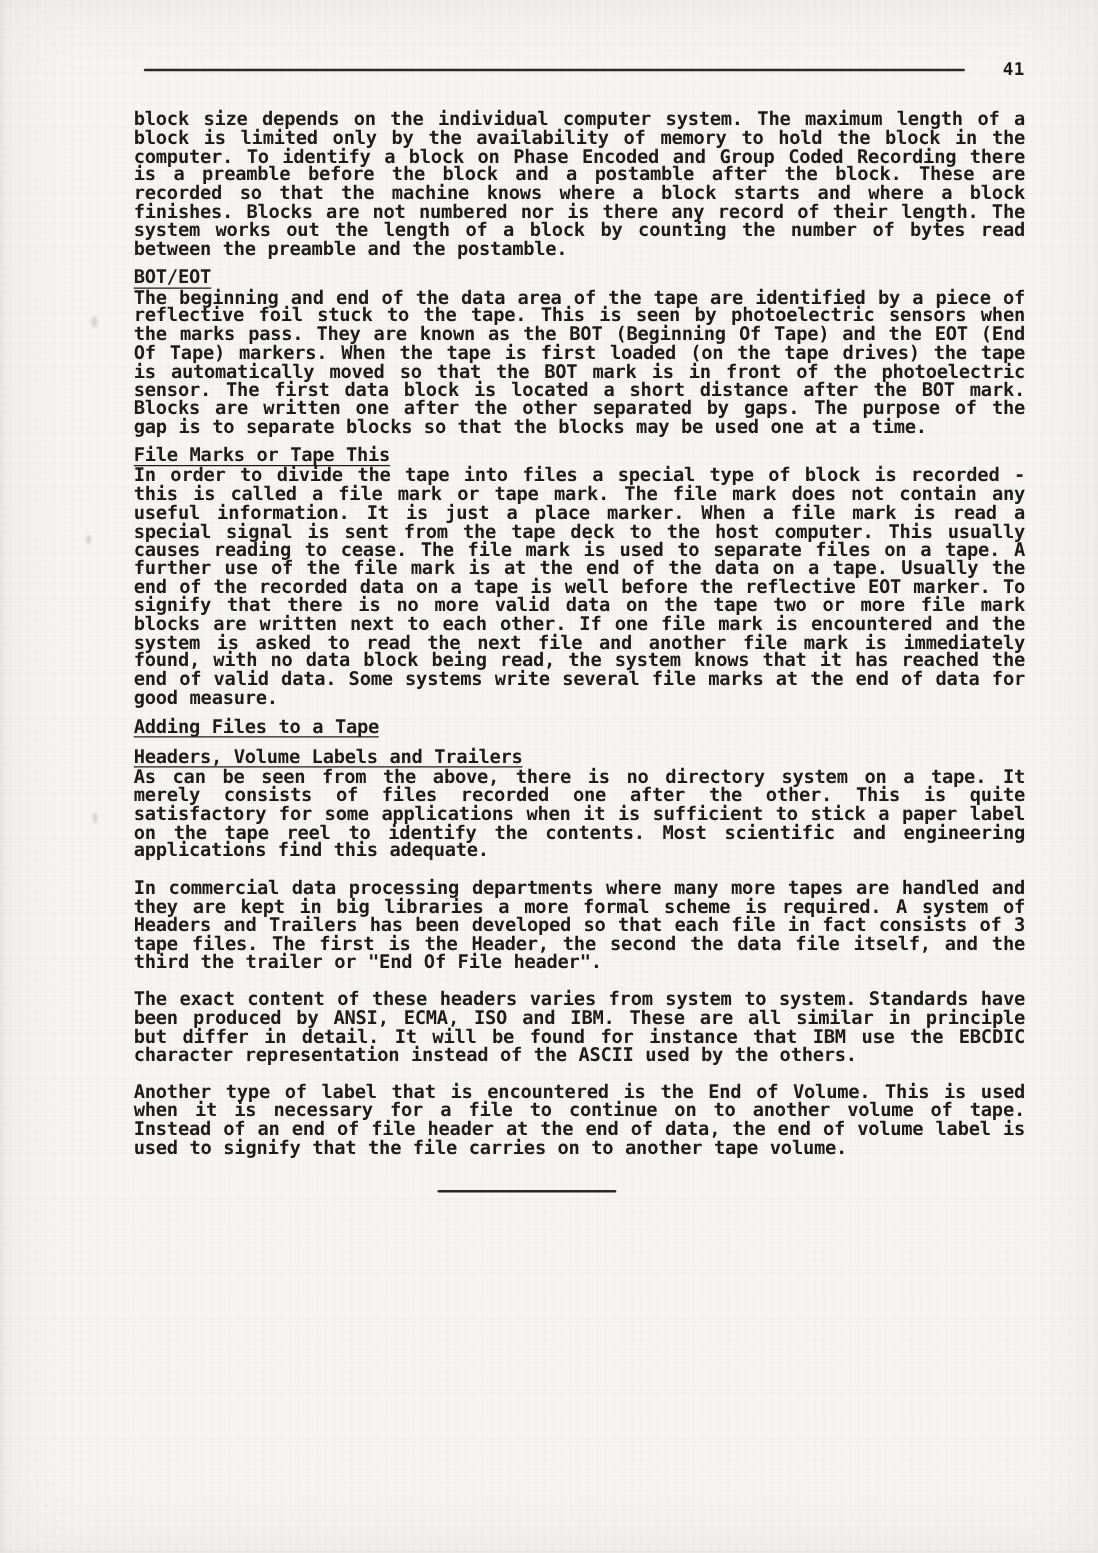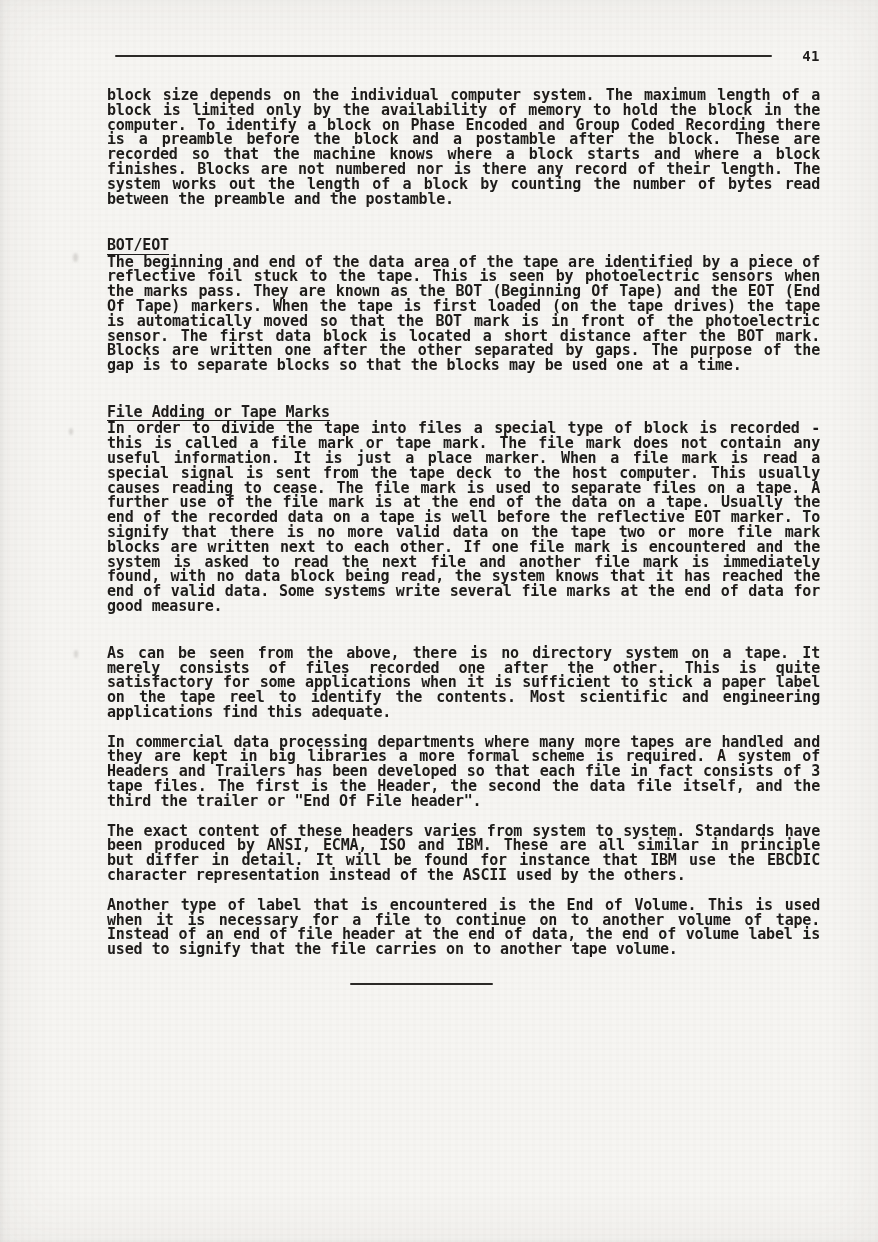--- a/index.html
+++ b/index.html
@@ -47,21 +47,21 @@
     letter-spacing: 0.5px;
   }
   .body-text {
     font-size: 15px;
     line-height: 14.8px;
     font-weight: bold;
     text-align: justify;
     letter-spacing: -0.2px;
     word-spacing: 0.5px;
   }
-  .section { margin-top: 32px; }
+  .section { margin-top: 8px; }
   .section:first-of-type { margin-top: 16px; }
   .section-heading {
     display: inline-block;
     border-bottom: 1.6px solid #1e1c1a;
     padding-bottom: 0.5px;
     margin-bottom: 0;
   }
   p {
     margin: 0;
   }
@@ -104,28 +104,30 @@
       <div class="section">
         <p>block size depends on the individual computer system.  The maximum length of a block is limited only by the availability of memory to hold the block in the computer.  To identify a block on Phase Encoded and Group Coded Recording there is a preamble before the block and a postamble after the block.  These are recorded so that the machine knows where a block starts and where a block finishes.  Blocks are not numbered nor is there any record of their length.  The system works out the length of a block by counting the number of bytes read between the preamble and the postamble.</p>
       </div>
 
       <div class="section">
         <div><span class="section-heading">BOT/EOT</span></div>
         <p>The beginning and end of the data area of the tape are identified by a piece of reflective foil stuck to the tape.  This is seen by photoelectric sensors when the marks pass.  They are known as the BOT (Beginning Of Tape) and the EOT (End Of Tape) markers.  When the tape is first loaded (on the tape drives) the tape is automatically moved so that the BOT mark is in front of the photoelectric sensor.  The first data block is located a short distance after the BOT mark.  Blocks are written one after the other separated by gaps.  The purpose of the gap is to separate blocks so that the blocks may be used one at a time.</p>
       </div>
 
       <div class="section">
-        <div><span class="section-heading">File Adding or Tape Marks</span></div>
+        <div><span class="section-heading">File Marks or Tape This</span></div>
         <p>In order to divide the tape into files a special type of block is recorded - this is called a file mark or tape mark.  The file mark does not contain any useful information.  It is just a place marker.  When a file mark is read a special signal is sent from the tape deck to the host computer.  This usually causes reading to cease.  The file mark is used to separate files on a tape.  A further use of the file mark is at the end of the data on a tape.  Usually the end of the recorded data on a tape is well before the reflective EOT marker.  To signify that there is no more valid data on the tape two or more file mark blocks are written next to each other.  If one file mark is encountered and the system is asked to read the next file and another file mark is immediately found, with no data block being read, the system knows that it has reached the end of valid data.  Some systems write several file marks at the end of data for good measure.</p>
       </div>
 
       <div class="section">
+        <div><span class="section-heading">Adding Files to a Tape</span></div>
       </div>
 
       <div class="section">
+        <div><span class="section-heading">Headers, Volume Labels and Trailers</span></div>
         <p>As can be seen from the above, there is no directory system on a tape.  It merely consists of files recorded one after the other.  This is quite satisfactory for some applications when it is sufficient to stick a paper label on the tape reel to identify the contents.  Most scientific and engineering applications find this adequate.</p>
         <p>In commercial data processing departments where many more tapes are handled and they are kept in big libraries a more formal scheme is required.  A system of Headers and Trailers has been developed so that each file in fact consists of 3 tape files.  The first is the Header, the second the data file itself, and the third the trailer or "End Of File header".</p>
         <p>The exact content of these headers varies from system to system.  Standards have been produced by ANSI, ECMA, ISO and IBM.  These are all similar in principle but differ in detail.  It will be found for instance that IBM use the EBCDIC character representation instead of the ASCII used by the others.</p>
         <p>Another type of label that is encountered is the End of Volume.  This is used when it is necessary for a file to continue on to another volume of tape.  Instead of an end of file header at the end of data, the end of volume label is used to signify that the file carries on to another tape volume.</p>
       </div>
 
       <div class="end-rule"></div>
 
     </div>
   </div>

